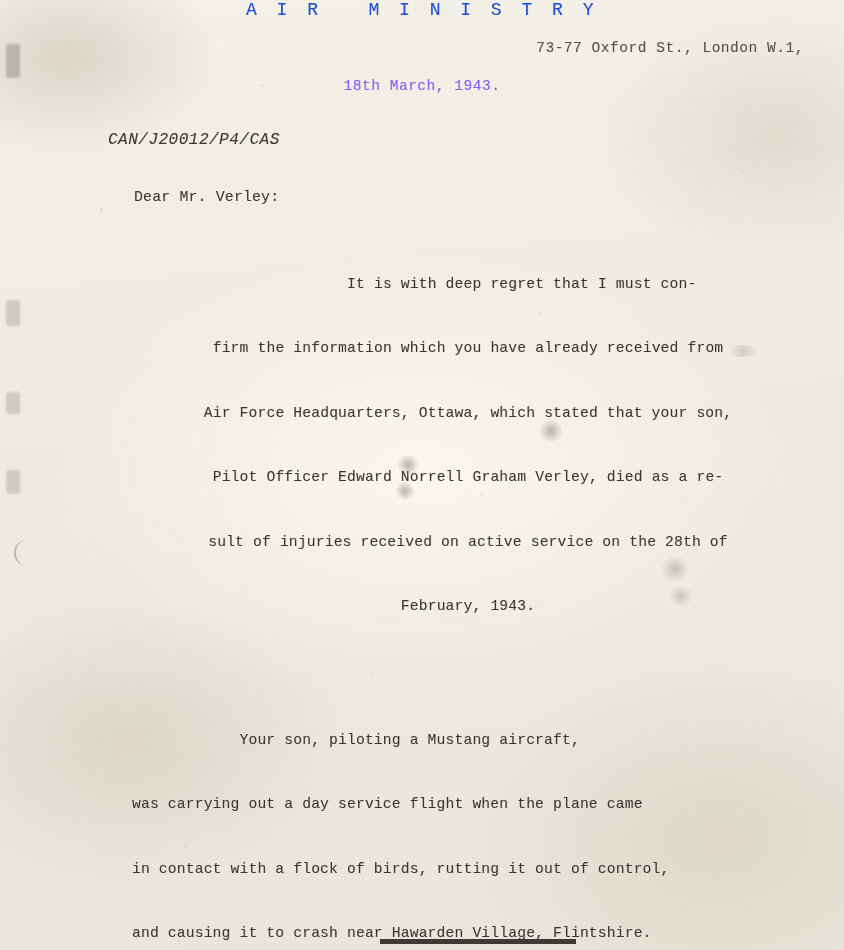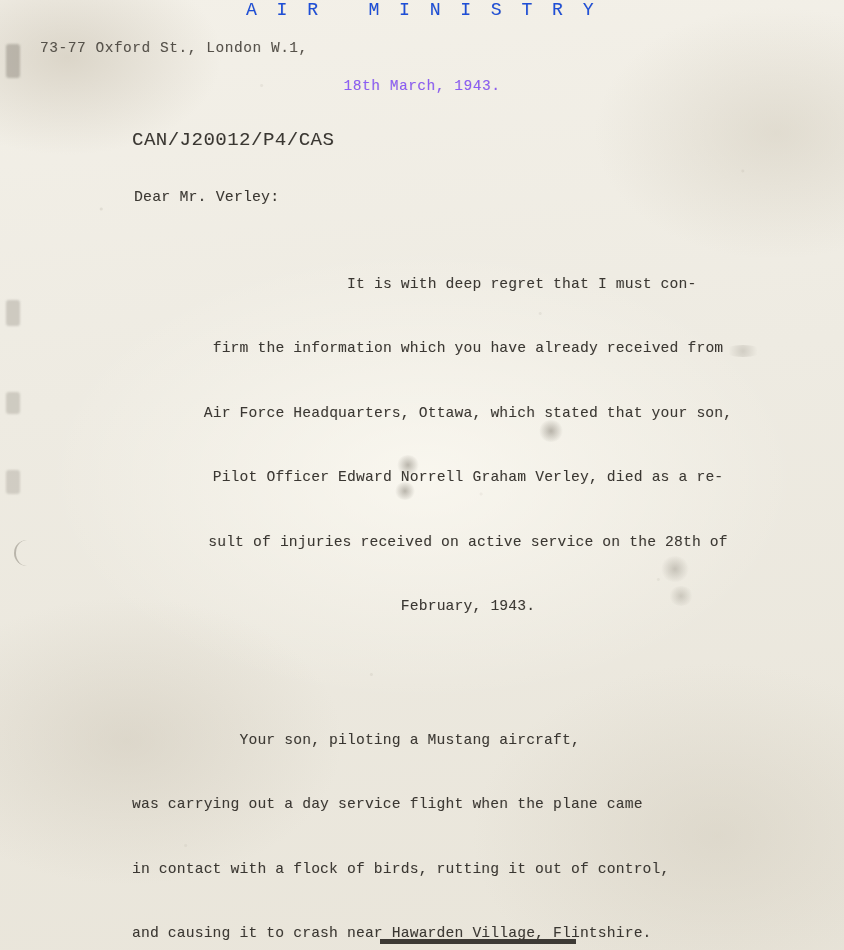--- a/index.html
+++ b/index.html
@@ -89,40 +89,41 @@
     text-shadow: 0.5px 0.3px 0 rgba(90,84,72,0.22);
   }
 
   .heading-line {
     text-align: center;
     font-size: 18px;
     letter-spacing: 4.5px;
     color: #1d4ed8;
   }
   .addr-line {
-    text-align: left;
+    text-align: right;
     font-size: 14.4px;
     letter-spacing: 0.6px;
     color: #4a463f;
     margin-top: 16px;
   }
   .addr-line.faint { color: #55514a; }
   .date-line {
     text-align: center;
     font-size: 14.4px;
     letter-spacing: 0.6px;
     color: #8b5cf6;
     margin-top: 17px;
   }
 
   .ref {
     margin-top: 32px;
-    margin-left: 92px;
-    font-size: 19px;
+    margin-left: 68px;
+    font-size: 16px;
     letter-spacing: 0.5px;
+    font-style: italic;
   }
 
   .salutation {
     margin-top: 36px;
     margin-left: 94px;
     font-size: 14.8px;
   }
 
   .para {
     margin-top: 20px;

